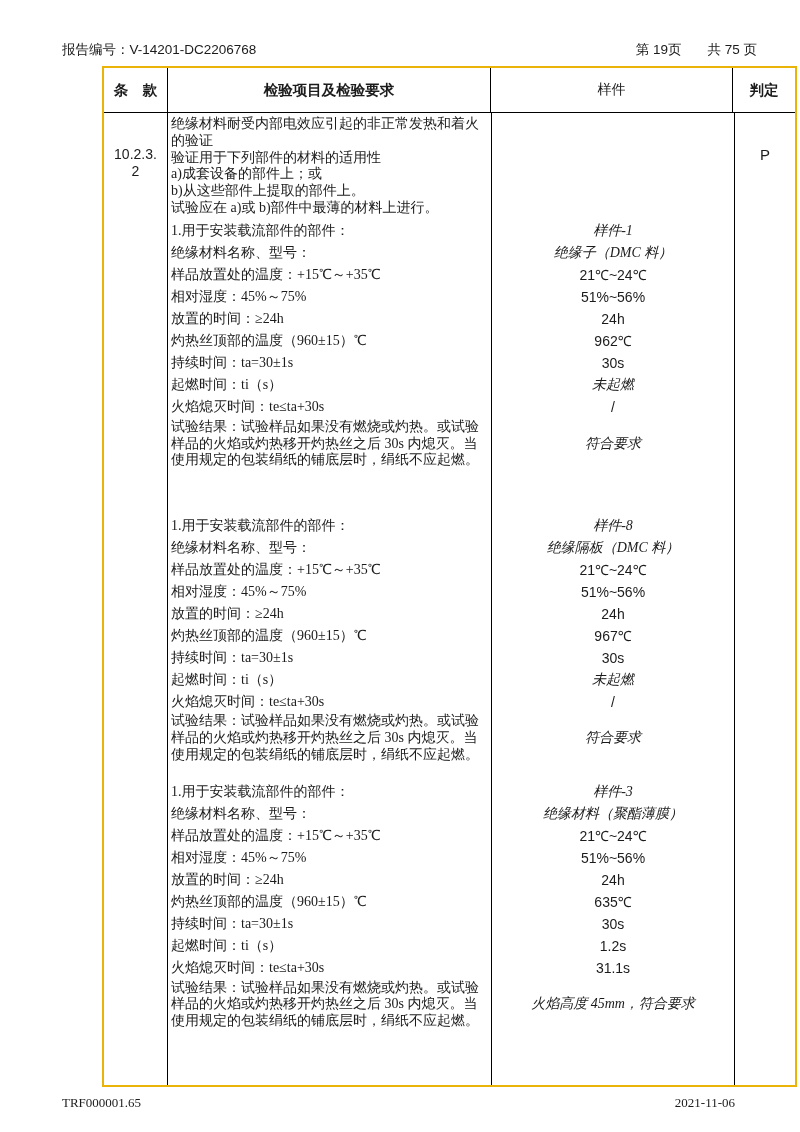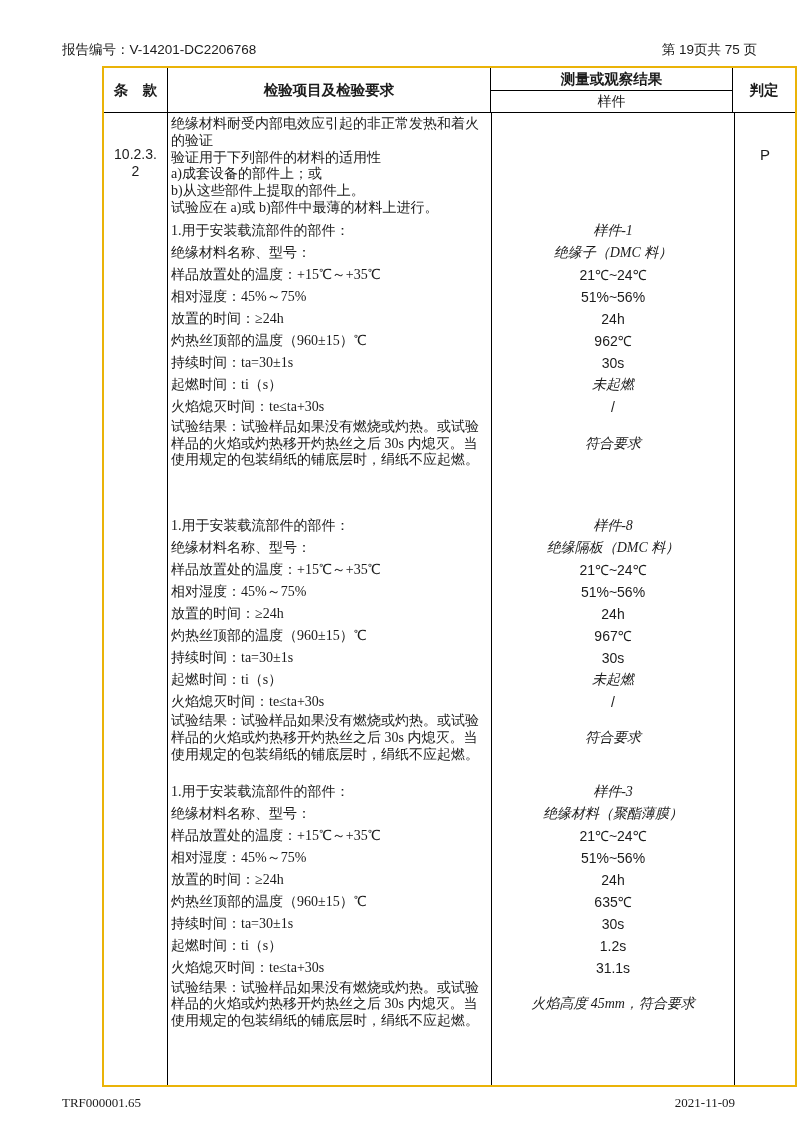--- a/index.html
+++ b/index.html
@@ -12,21 +12,21 @@
     overflow: hidden;
   }
   .page { position: absolute; inset: 0; background: #fff; }
 
   
   .doc-header {
     position: absolute; left: 62px; top: 41px; width: 695px;
     display: flex; justify-content: space-between; align-items: baseline;
     font-size: 13.5px;
   }
-  .doc-header .pg { display: flex; }
+  .doc-header .pg { display: flex; gap: 26px; }
 
   
   .report-table {
     position: absolute; left: 62px; top: 66px; width: 695px; height: 1021px;
     border: 2px solid #eab308;
     display: flex; flex-direction: column;
     background: #fff;
     margin-left: 40px;
   }
   .thead { display: flex; border-bottom: 1px solid #000; flex: 0 0 45px; }
@@ -107,21 +107,20 @@
       <span>第 19页</span>
       <span>共 75 页</span>
     </span>
   </div>
 
   <div class="report-table">
     <div class="thead">
       <div class="th th-clause">条　款</div>
       <div class="th th-item">检验项目及检验要求</div>
       <div class="th-results">
-        <div class="th-results-top">测量或观察结果</div>
         <div class="th-results-bottom">样件</div>
       </div>
       <div class="th th-verdict">判定</div>
     </div>
 
     <div class="tbody">
       <div class="clause-cell" id="clause-cell">
           <div>10.2.3.</div>
           <div>2</div>
         </div>
@@ -264,16 +263,16 @@
           </div>
       </div>
       <div class="verdict-cell">
         <span>P</span>
       </div>
     </div>
   </div>
 
   <div class="doc-footer">
     <span>TRF000001.65</span>
-    <span>2021-11-09</span>
+    <span>2021-11-06</span>
   </div>
 
 </div>
 
 </body></html>

